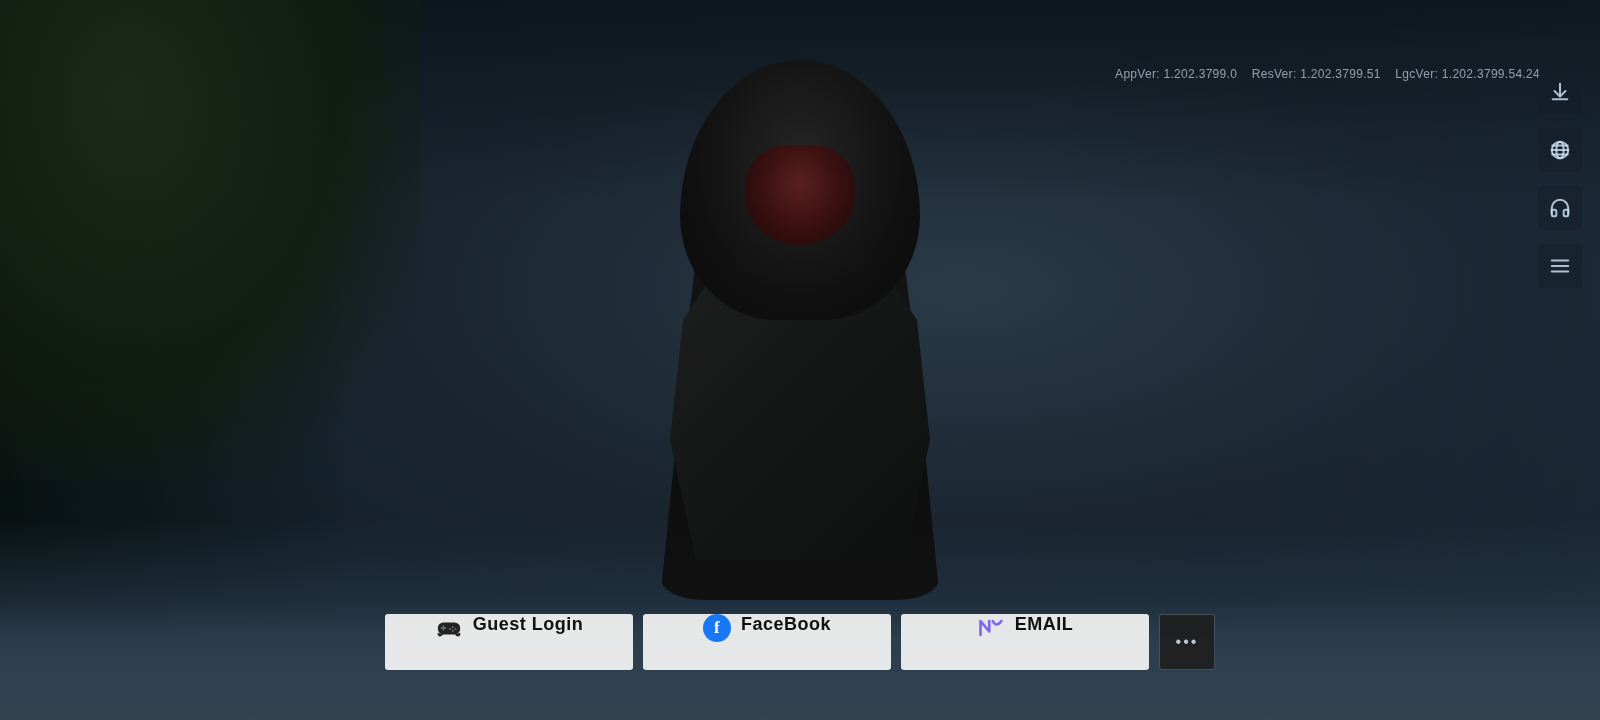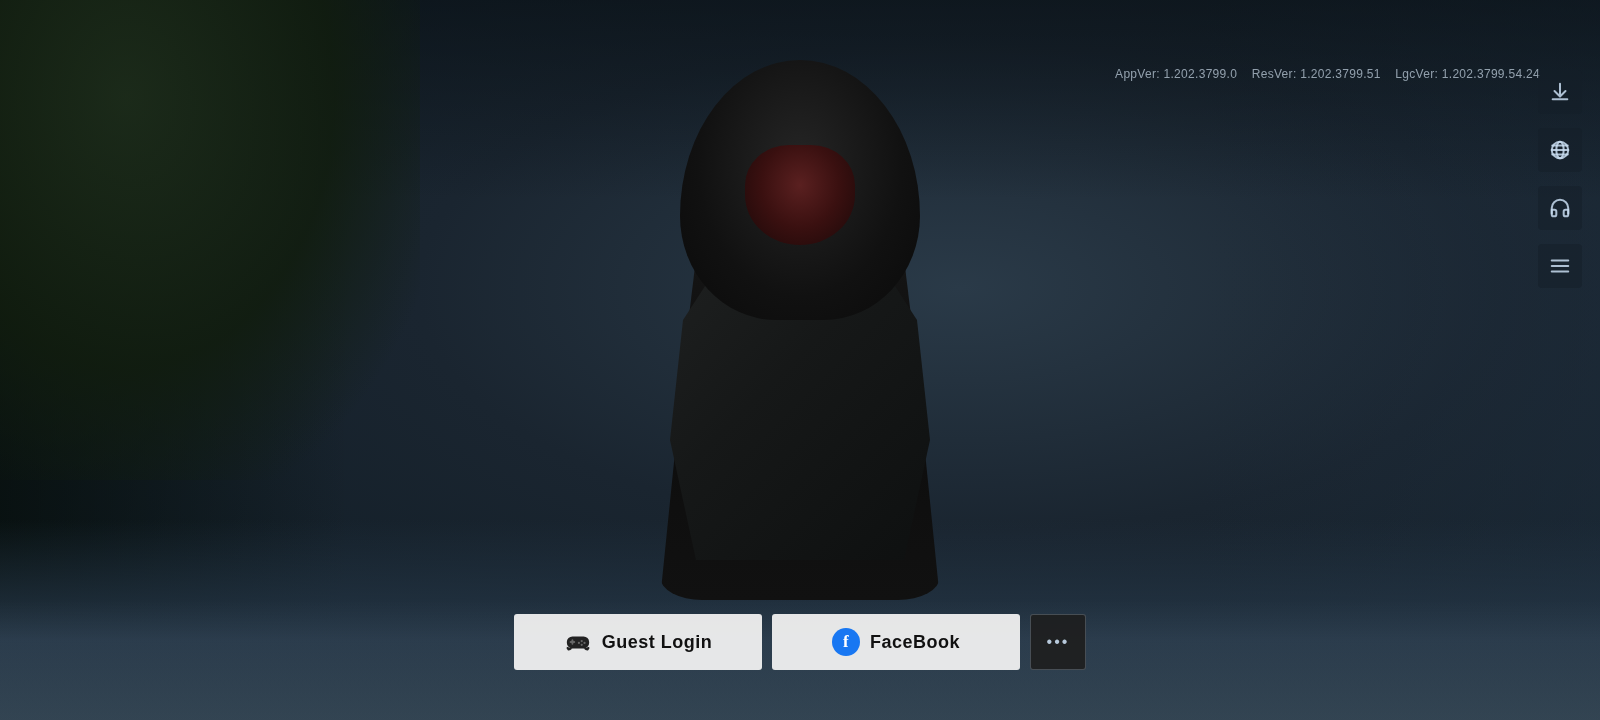--- a/index.html
+++ b/index.html
@@ -170,21 +170,21 @@
     }
 
     .login-btn {
       height: 56px;
       width: 248px;
       background: rgba(240,240,240,0.95);
       border: none;
       border-radius: 3px;
       cursor: pointer;
       display: flex;
-      align-items: center;
+      align-items: flex-start;
       justify-content: center;
       gap: 10px;
       font-size: 18px;
       font-weight: 700;
       color: #111;
       letter-spacing: 0.5px;
       transition: background 0.2s;
     }
 
     .login-btn-icon {
@@ -344,18 +344,28 @@
   </button>
 
   <button class="login-btn">
     <span class="login-btn-icon">
       <div class="fb-icon">f</div>
     </span>
     <span>FaceBook</span>
   </button>
 
 
+  <button class="login-btn">
+    <span class="login-btn-icon">
+      <svg width="28" height="22" viewBox="0 0 32 24">
+
+        <path d="M4 20 L4 4 L14 16 L14 4" stroke="#7B68EE" stroke-width="3" fill="none" stroke-linecap="round" stroke-linejoin="round"></path>
+        <path d="M18 4 Q22 12 28 4" stroke="#7B68EE" stroke-width="3" fill="none" stroke-linecap="round"></path>
+      </svg>
+    </span>
+    <span>EMAIL</span>
+  </button>
 
   <button class="more-btn">
     <span style="font-size:16px; letter-spacing:2px; color: rgba(200,220,240,0.9);">•••</span>
   </button>
 
 </div>
 
 </body></html>

